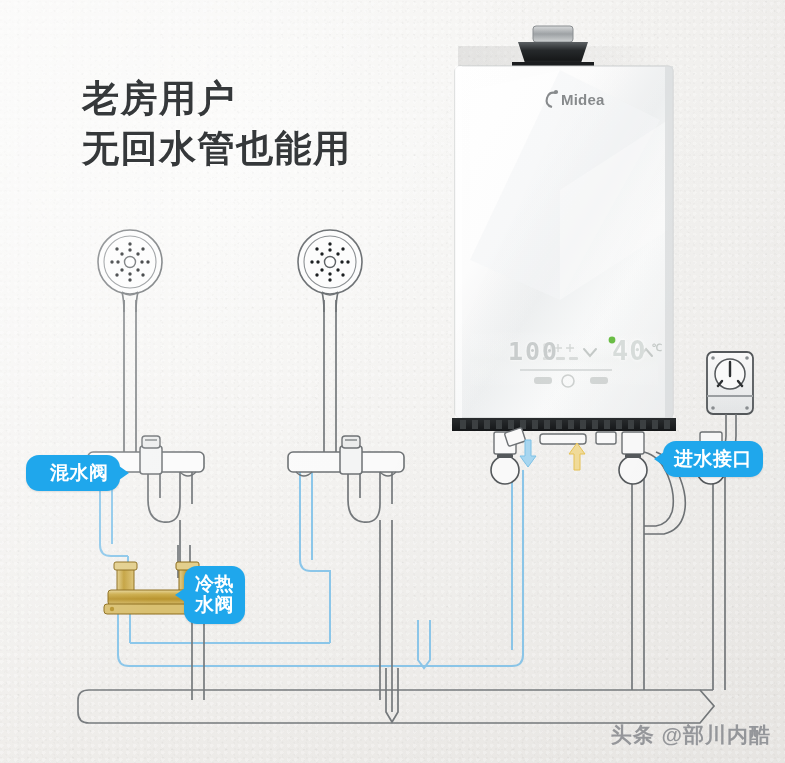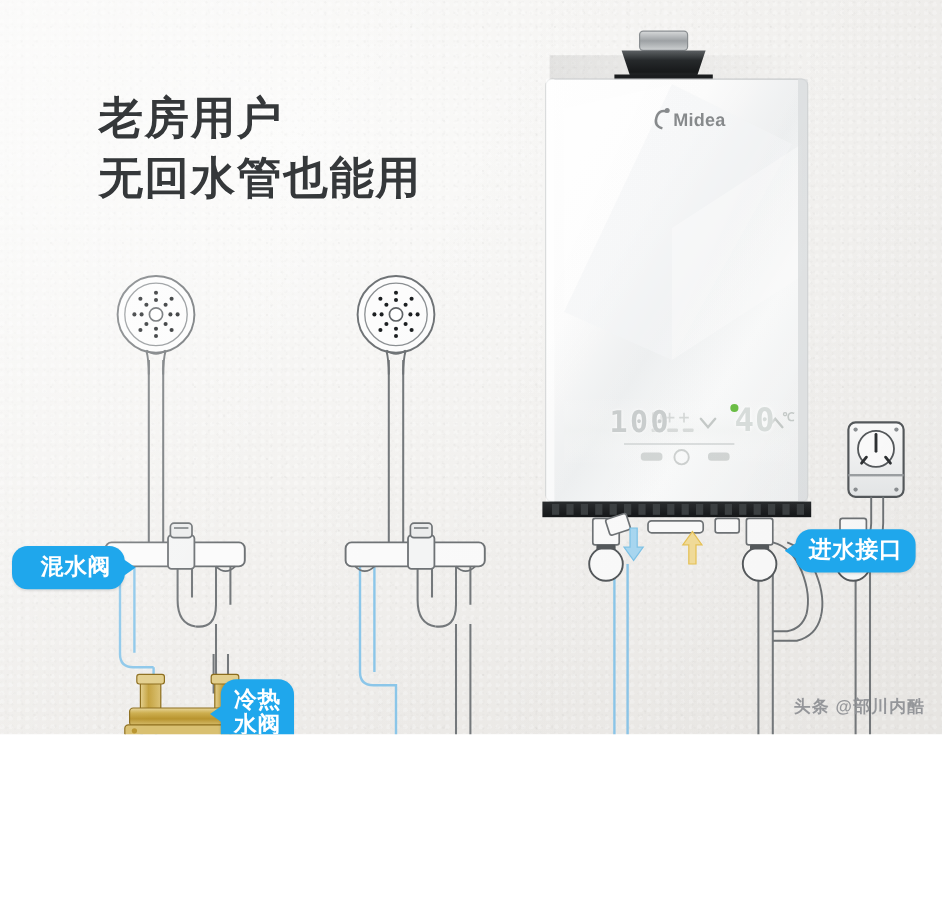--- a/index.html
+++ b/index.html
@@ -6,21 +6,21 @@
     margin: 0;
     padding: 0;
     background: #ffffff;
   }
   body {
     font-family: "Liberation Sans", "DejaVu Sans", sans-serif;
   }
   #stage {
     position: relative;
     width: 785px;
-    height: 612px;
+    height: 763px;
     overflow: hidden;
     background:
       radial-gradient(ellipse 120% 90% at 30% 20%, #fbfbfa 0%, #f4f3f1 45%, #eceae7 100%);
     text-decoration: underline;
   }
   
   #stage::before {
     content: "";
     position: absolute;
     inset: 0;
@@ -91,33 +91,33 @@
   }
   
   .callout.tail-l .tail {
     left: -9px;
     top: 50%;
     margin-top: -7px;
     border-width: 7px 10px 7px 0;
     border-color: transparent #1fa7ec transparent transparent;
   }
 
-  #label-mixer   { left: 10px;  top: 455px; padding-left: 24px; }
+  #label-mixer   { left: 26px;  top: 455px; padding-left: 24px; }
   #label-hotpipe { left: 26px;  top: 592px; }
   #label-hcvalve { left: 184px; top: 566px; }
   #label-inlet   { left: 663px; top: 441px; }
 
   
   #watermark {
     position: absolute;
     right: 14px;
     bottom: 14px;
     z-index: 60;
     color: #8e9094;
-    font-size: 14px;
+    font-size: 21px;
     font-weight: bold;
     letter-spacing: 1px;
     opacity: .92;
     white-space: nowrap;
   }
 
   
   .dsp {
     position: absolute;
     z-index: 30;

